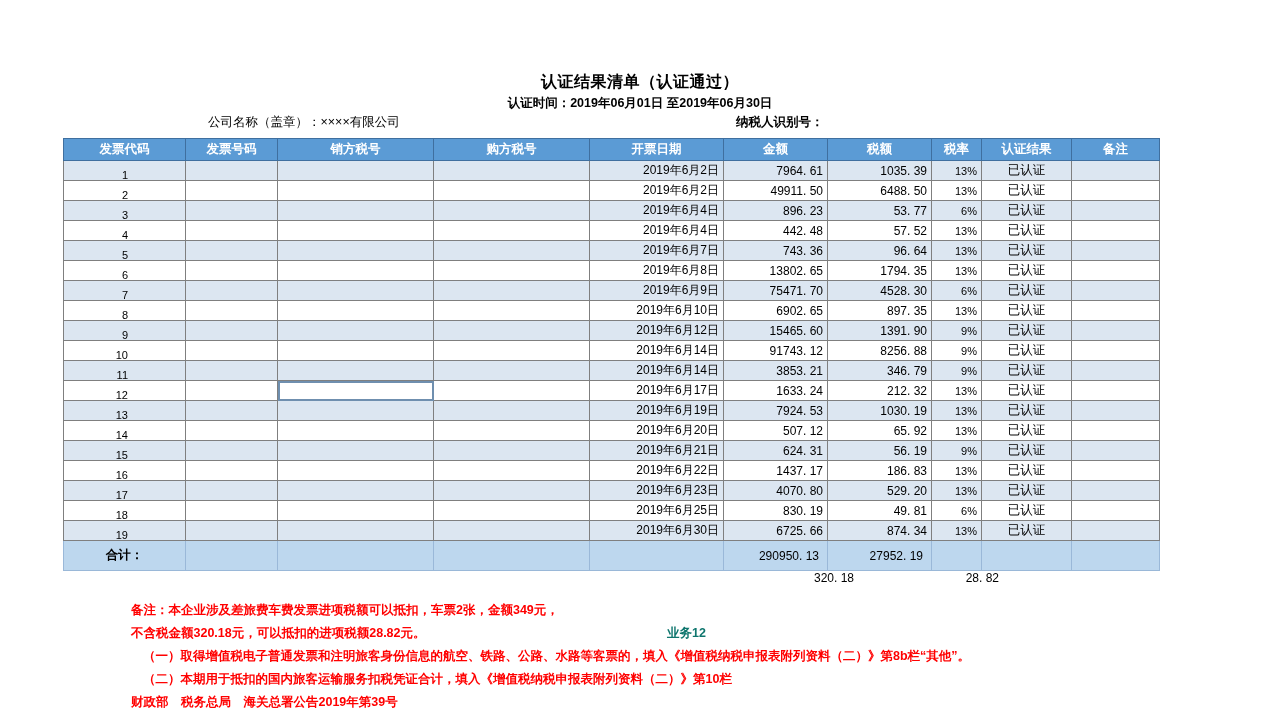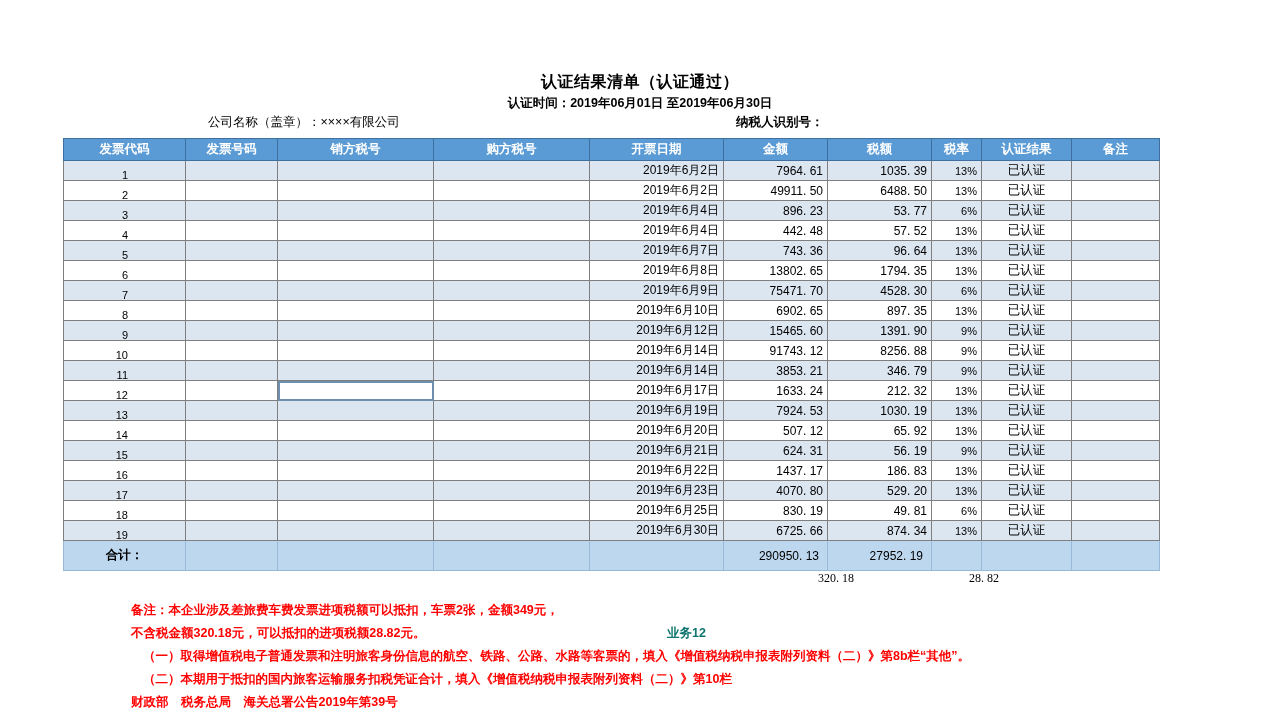--- a/index.html
+++ b/index.html
@@ -136,21 +136,20 @@
     outline-offset: -2px;
   }
 
   
   .subtotals {
     position: relative;
     height: 20px;
     margin-left: 131px;
     width: 1018px;
     font-size: 12px;
-    font-family: Liberation Serif, serif;
   }
   .subtotals .st-amount {
     position: absolute;
     left: 586px;
     width: 145px;
     text-align: right;
     padding-right: 8px;
     box-sizing: border-box;
   }
   .subtotals .st-tax {

